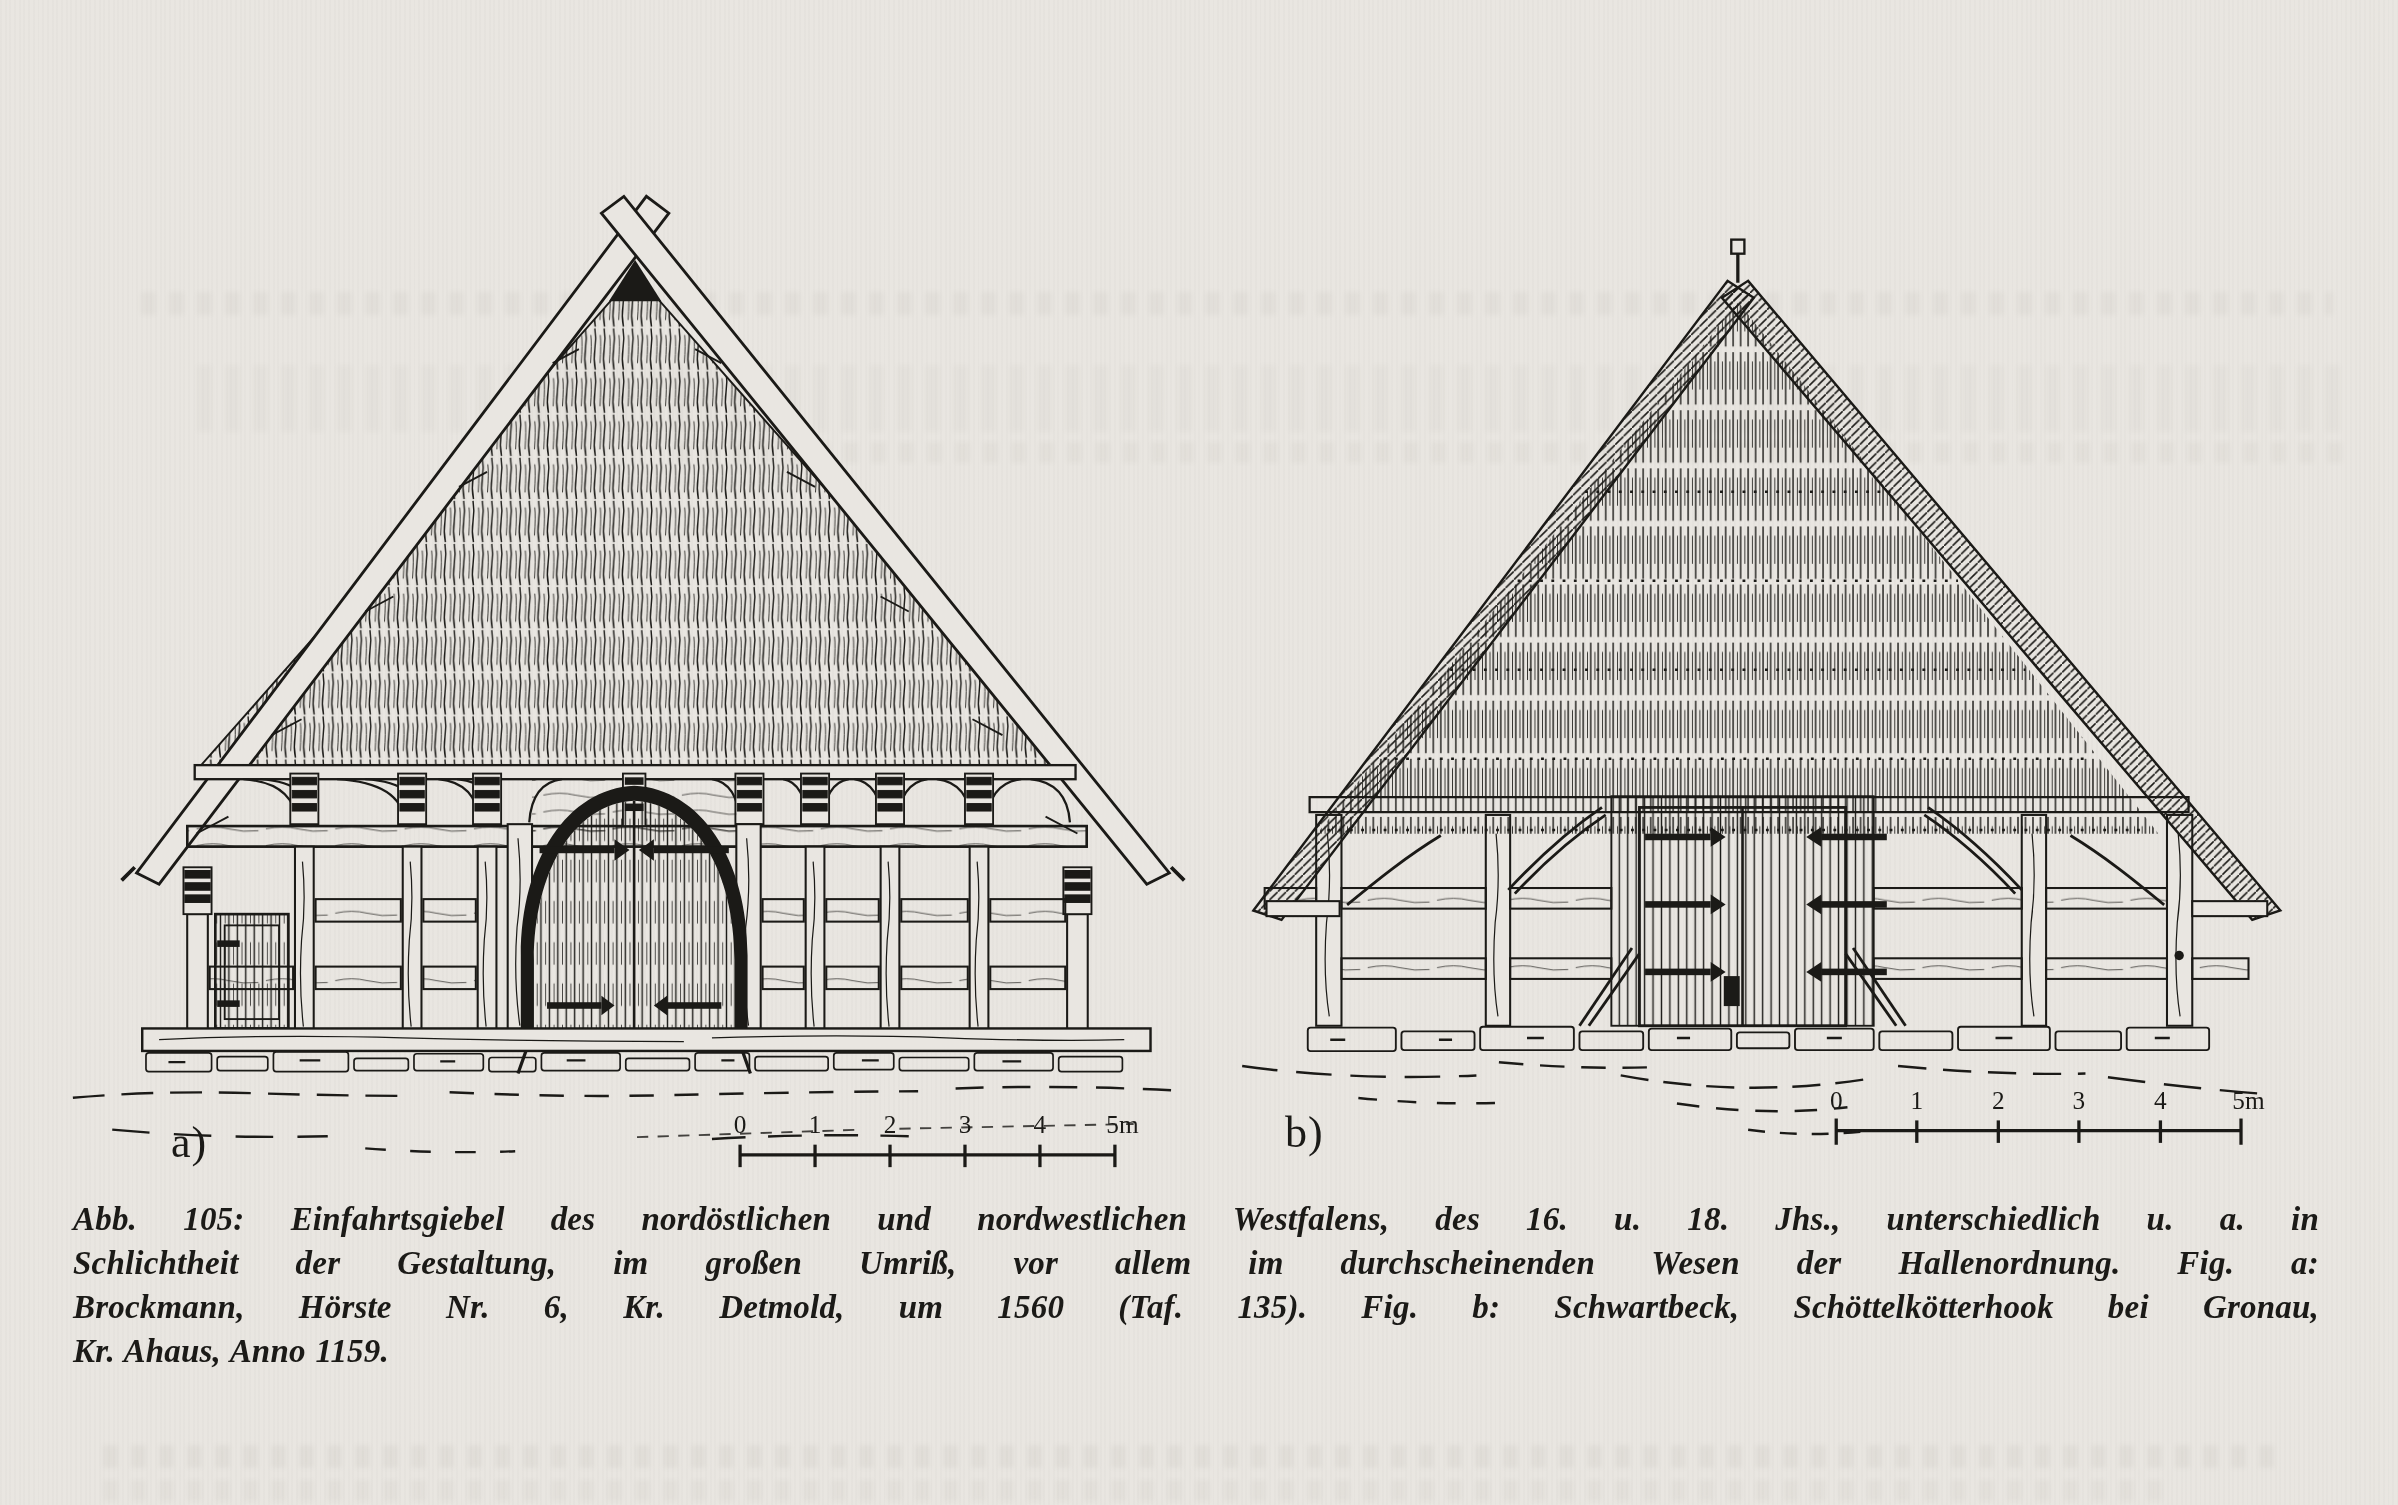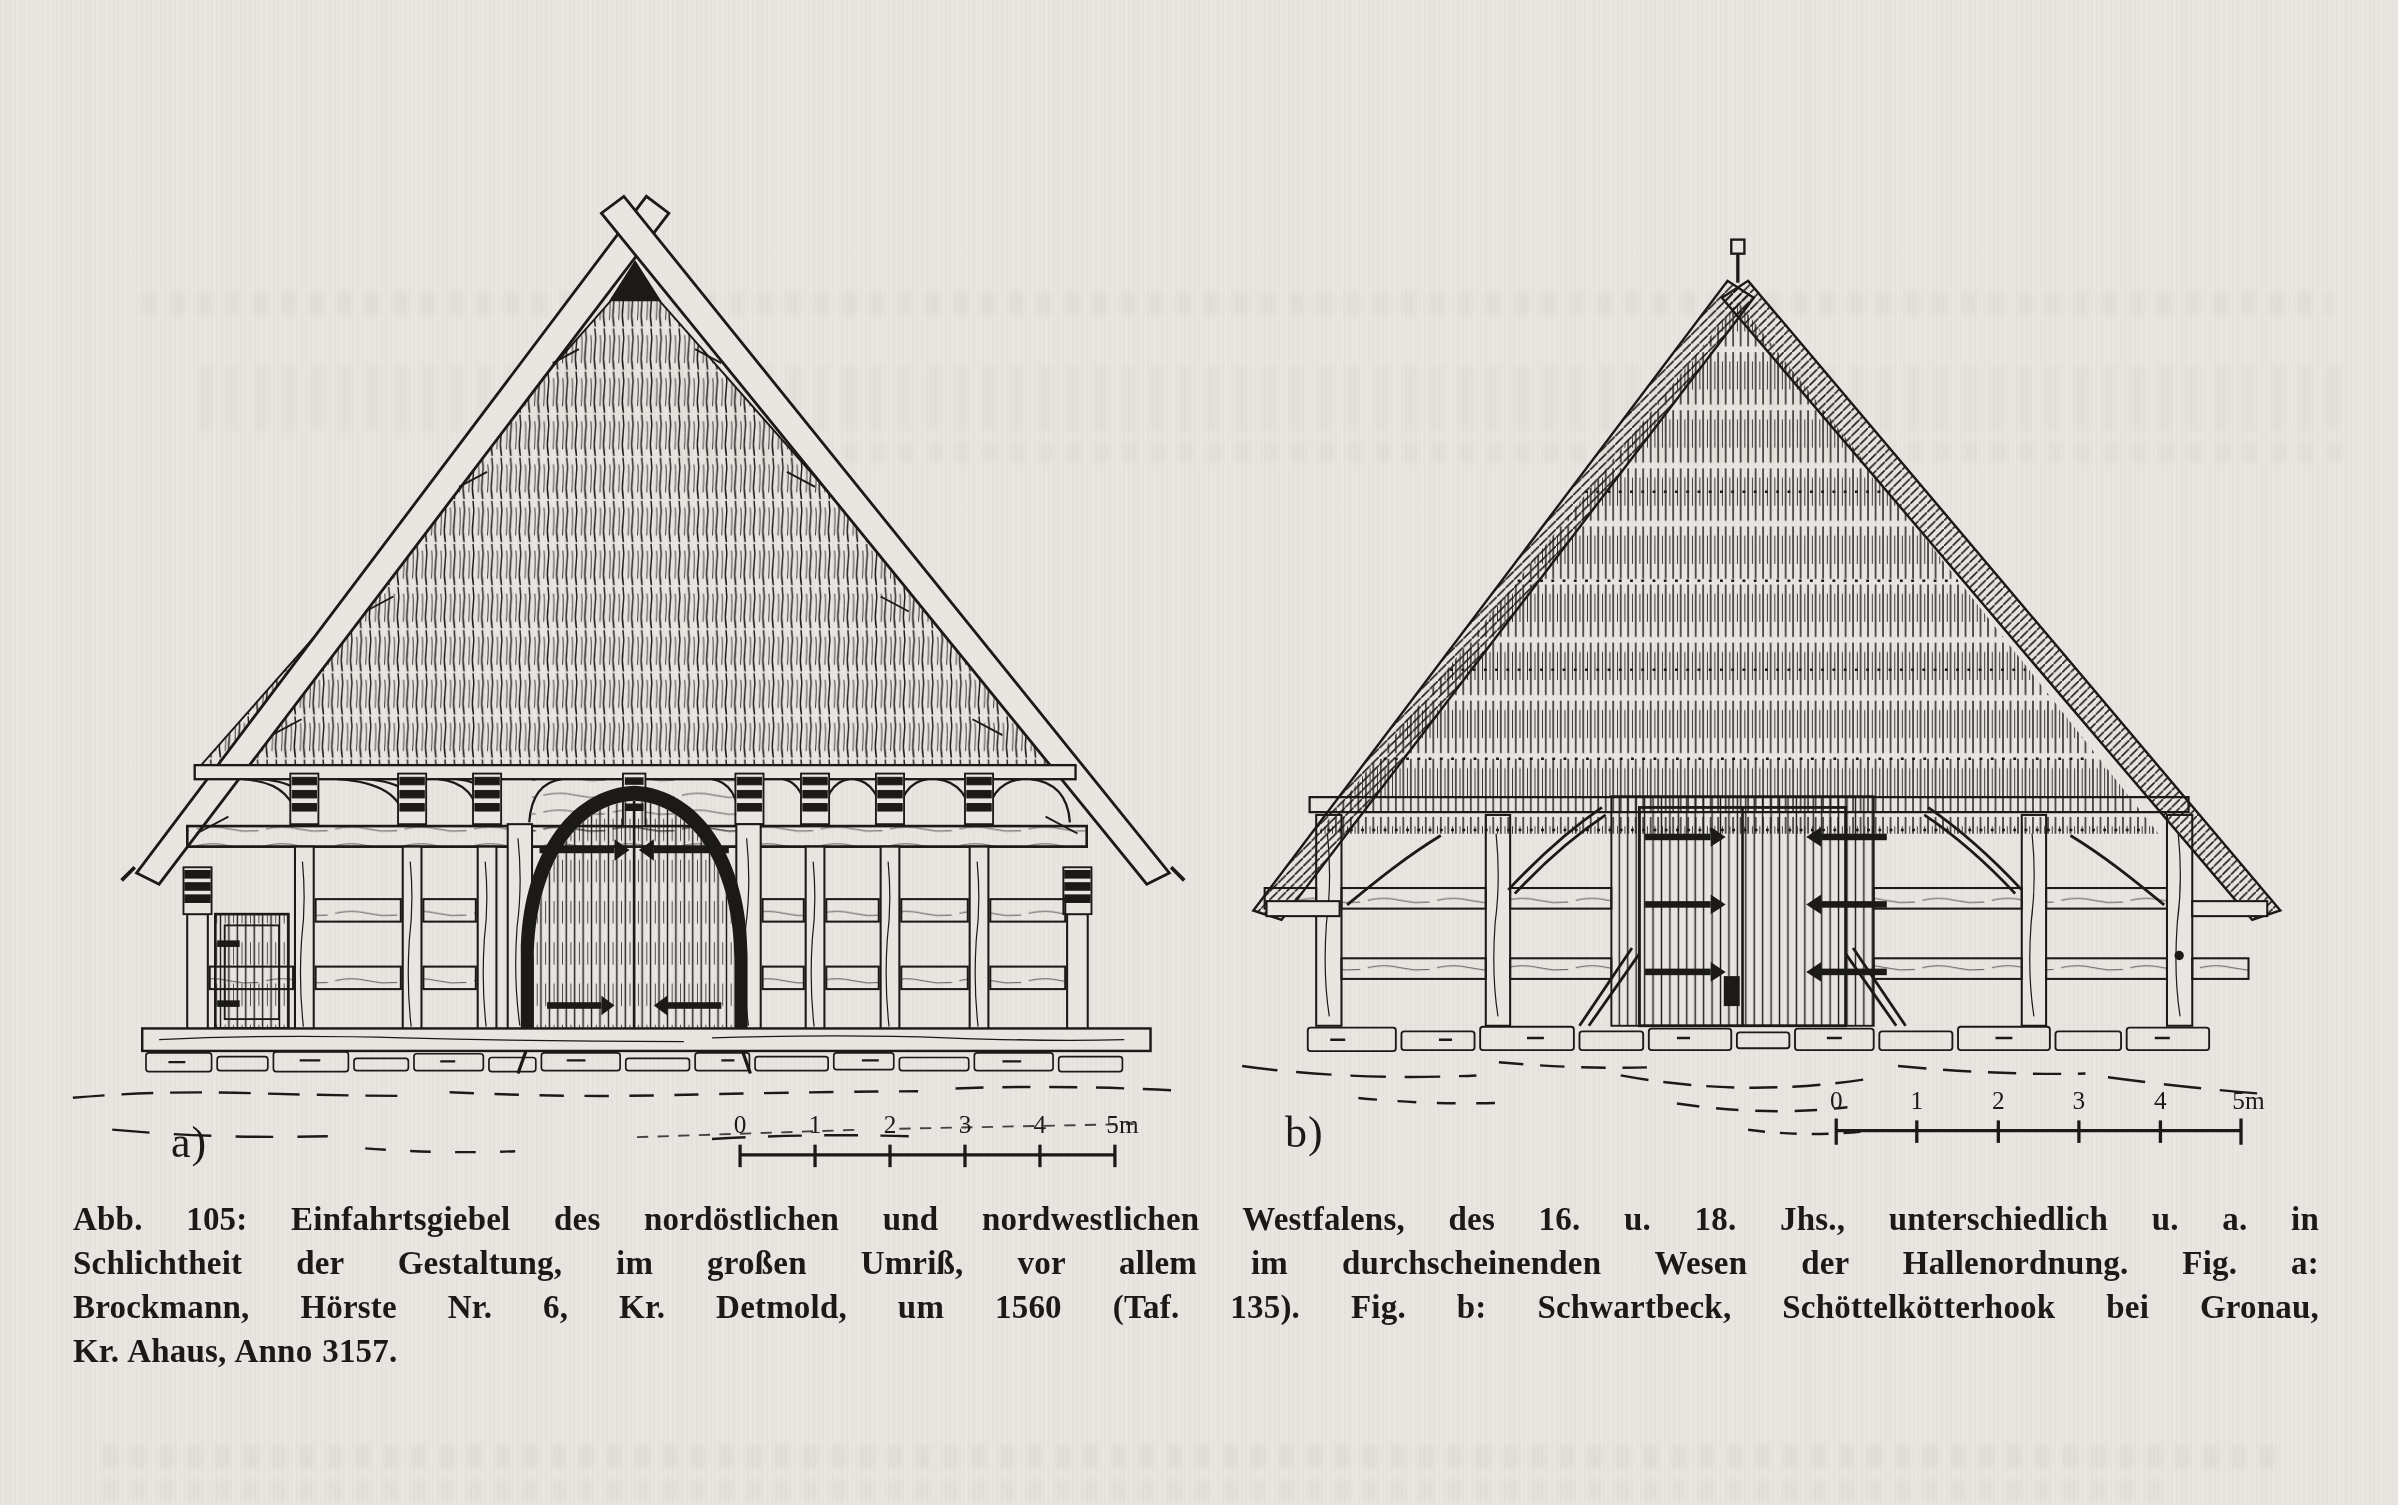--- a/index.html
+++ b/index.html
@@ -25,21 +25,21 @@
   .label-b{left:1285px;top:1107px;}
   .caption{
     position:absolute;
     left:73px;top:1197px;width:2246px;
     font-size:33px;
     line-height:44px;
     font-weight:600;
     letter-spacing:0.2px;
     word-spacing:1.4px;
   }
-  .caption .cline{text-align:justify;text-align-last:justify;}
+  .caption .cline{text-align:justify;text-align-last:justify;font-style:italic;}
   .caption .cline.last{text-align-last:left;}
   .ghost{
     position:absolute;
     background:repeating-linear-gradient(90deg, rgba(108,102,90,.5) 0 15px, transparent 15px 28px);
     filter:blur(2.8px);
   }
   .g1{left:141px;top:292px;width:2192px;height:22.5px;opacity:.10;}
   .g2{left:197px;top:365px;width:2146px;height:67px;opacity:.07;}
   .g3{left:675px;top:442px;width:1677px;height:20.6px;opacity:.09;}
   .g4{left:103px;top:1445px;width:2183px;height:22.5px;opacity:.12;}
@@ -439,20 +439,20 @@
     </g>
   </svg>
 
   <div class="fig-label label-a">a)</div>
   <div class="fig-label label-b">b)</div>
 
   <div class="caption">
     <div class="cline">Abb. 105: Einfahrtsgiebel des nordöstlichen und nordwestlichen Westfalens, des 16. u. 18. Jhs., unterschiedlich u. a. in</div>
     <div class="cline">Schlichtheit der Gestaltung, im großen Umriß, vor allem im durchscheinenden Wesen der Hallenordnung. Fig. a:</div>
     <div class="cline">Brockmann, Hörste Nr. 6, Kr. Detmold, um 1560 (Taf. 135). Fig. b: Schwartbeck, Schöttelkötterhook bei Gronau,</div>
-    <div class="cline last">Kr. Ahaus, Anno 3157.</div>
+    <div class="cline last">Kr. Ahaus, Anno 1159.</div>
   </div>
 
   <div class="ghost g4"></div>
   <div class="ghost g5"></div>
 
 </div>
 
 
 </body></html>

